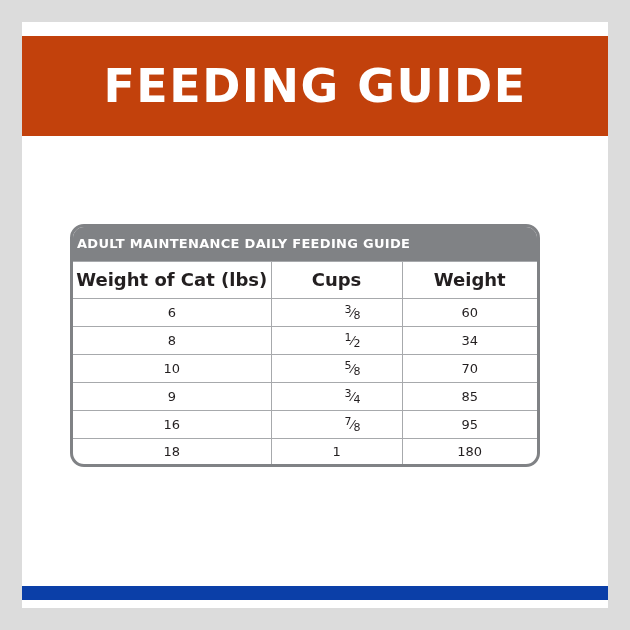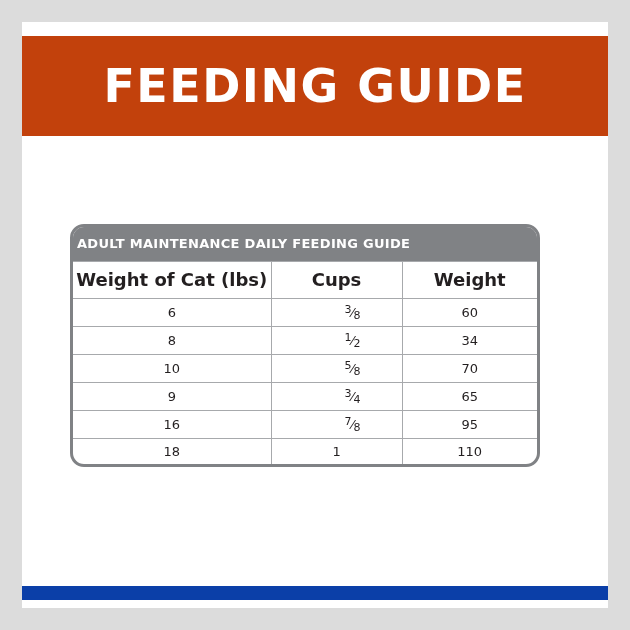--- a/index.html
+++ b/index.html
@@ -171,31 +171,31 @@
             <td>34</td>
           </tr>
           <tr>
             <td>10</td>
             <td><span class="frac"><span class="num">5</span><span class="sl">⁄</span><span class="den">8</span></span></td>
             <td>70</td>
           </tr>
           <tr>
             <td>9</td>
             <td><span class="frac"><span class="num">3</span><span class="sl">⁄</span><span class="den">4</span></span></td>
-            <td>65</td>
+            <td>85</td>
           </tr>
           <tr>
             <td>16</td>
             <td><span class="frac"><span class="num">7</span><span class="sl">⁄</span><span class="den">8</span></span></td>
             <td>95</td>
           </tr>
           <tr>
             <td>18</td>
             <td>1</td>
-            <td>110</td>
+            <td>180</td>
           </tr>
         </tbody>
       </table>
     </div>
 
     <div class="footer-band"></div>
   </div>
 </div>
 
 </body></html>

